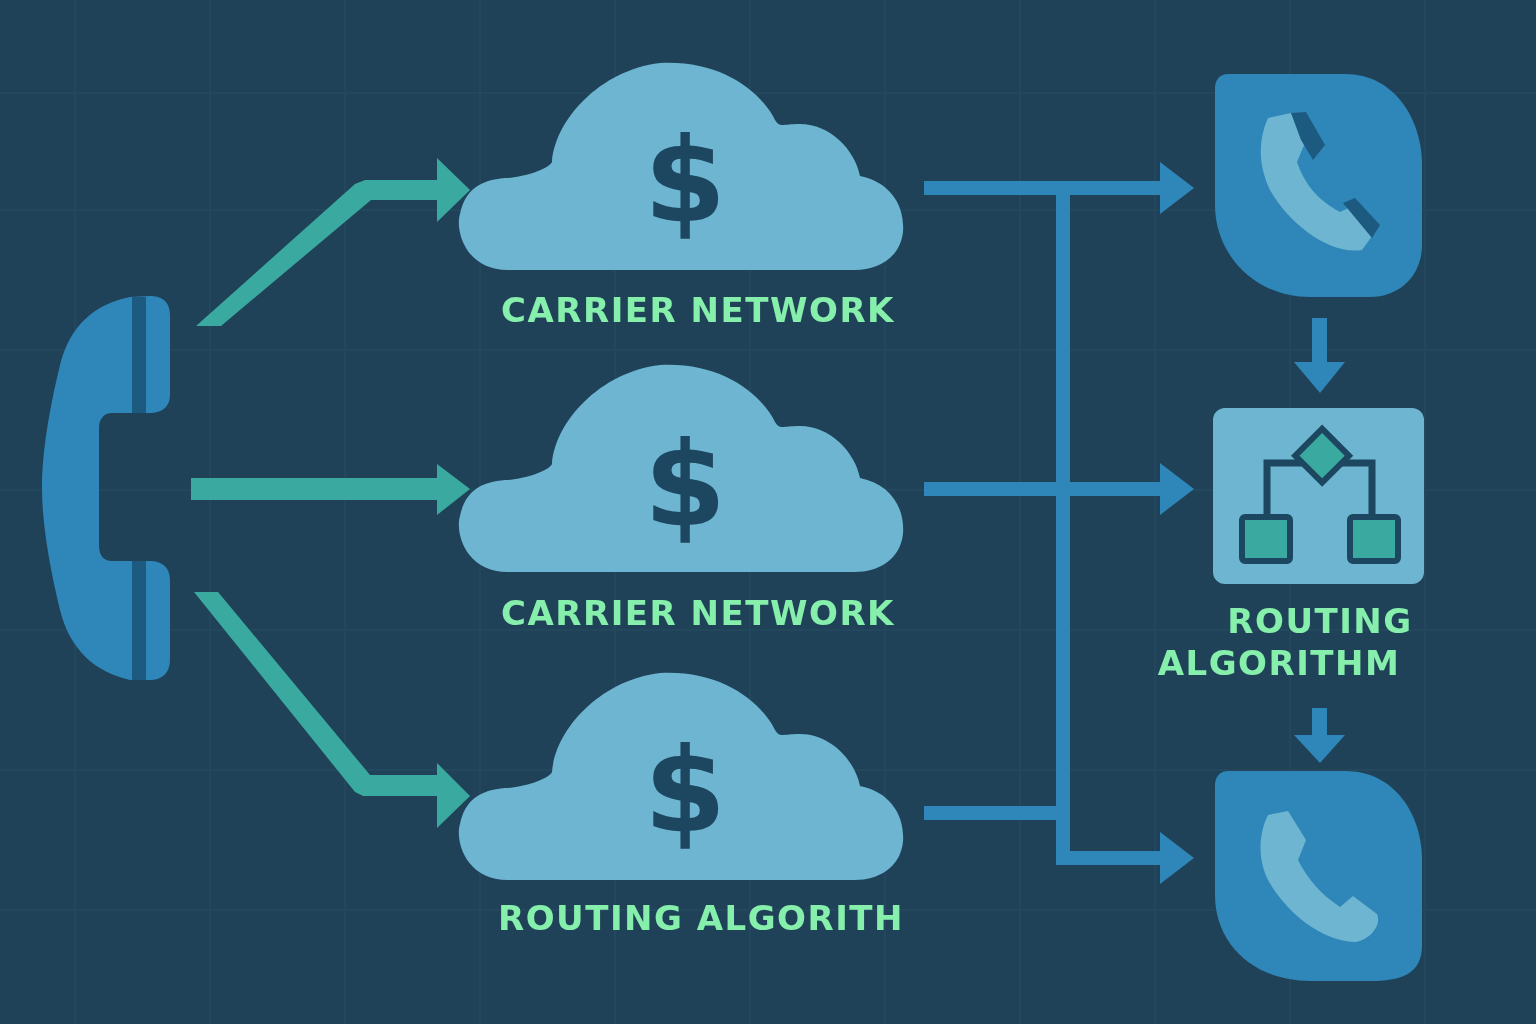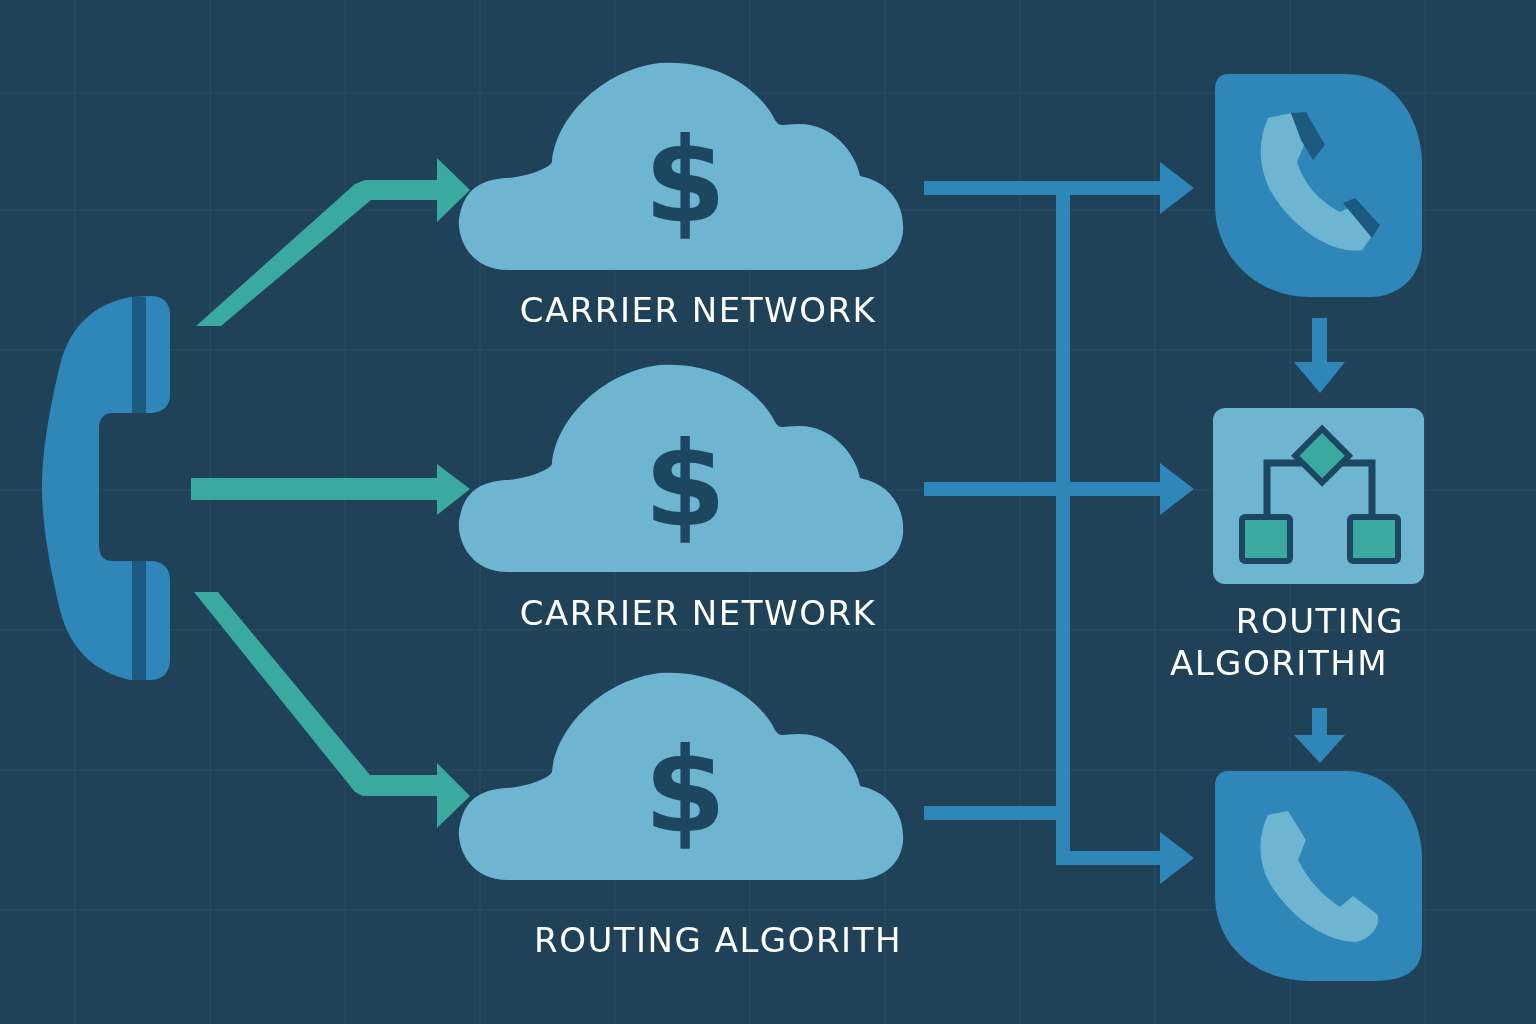--- a/index.html
+++ b/index.html
@@ -5,23 +5,23 @@
   html, body { margin: 0; padding: 0; }
   body {
     width: 1536px; height: 1024px; overflow: hidden;
     background: #1f4259;
     font-family: "DejaVu Sans", sans-serif;
     position: relative;
   }
   #canvas { position: absolute; left: 0; top: 0; width: 1536px; height: 1024px; }
   .label {
     position: absolute;
-    color: #ffffff;
+    color: #86efac;
     font-family: "DejaVu Sans", sans-serif;
-    font-weight: normal;
+    font-weight: bold;
     font-size: 34px;
     letter-spacing: 1.5px;
     text-align: center;
     white-space: nowrap;
   }
   .label-right { line-height: 42px; }
 </style>
 </head>
 <body>
 
@@ -124,15 +124,15 @@
   </g>
 
   <g>
     <path fill="#2f86b8" d="M1228 771 L1345 771 C1395 771 1422 815 1422 860 L1422 945 C1422 975 1400 981 1370 981 L1310 981 C1255 981 1215 945 1215 895 L1215 785 C1215 777 1220 771 1228 771 Z"></path>
     <path fill="#6db5d0" d="M1268 815 L1288 811 L1306 840 L1298 860 C1308 880 1322 895 1340 907 L1353 896 L1377 914 C1382 925 1370 940 1355 942 C1318 940 1285 910 1268 880 C1258 860 1258 835 1268 815 Z"></path>
   </g>
 </svg>
 
 <div class="label" style="left:498px; top:290px; width:400px;">CARRIER NETWORK</div>
 <div class="label" style="left:498px; top:593px; width:400px;">CARRIER NETWORK</div>
-<div class="label" style="left:498px; top:920px; width:400px;margin-left:20px;">ROUTING ALGORITH</div>
+<div class="label" style="left:498px; top:898px; width:400px;">ROUTING ALGORITH</div>
 <div class="label label-right" style="left:1180px; top:600px; width:280px;text-align:center;">ROUTING</div>
 <div class="label label-right" style="left:1139px; top:642px; width:280px;">ALGORITHM</div>
 
 </body></html>

